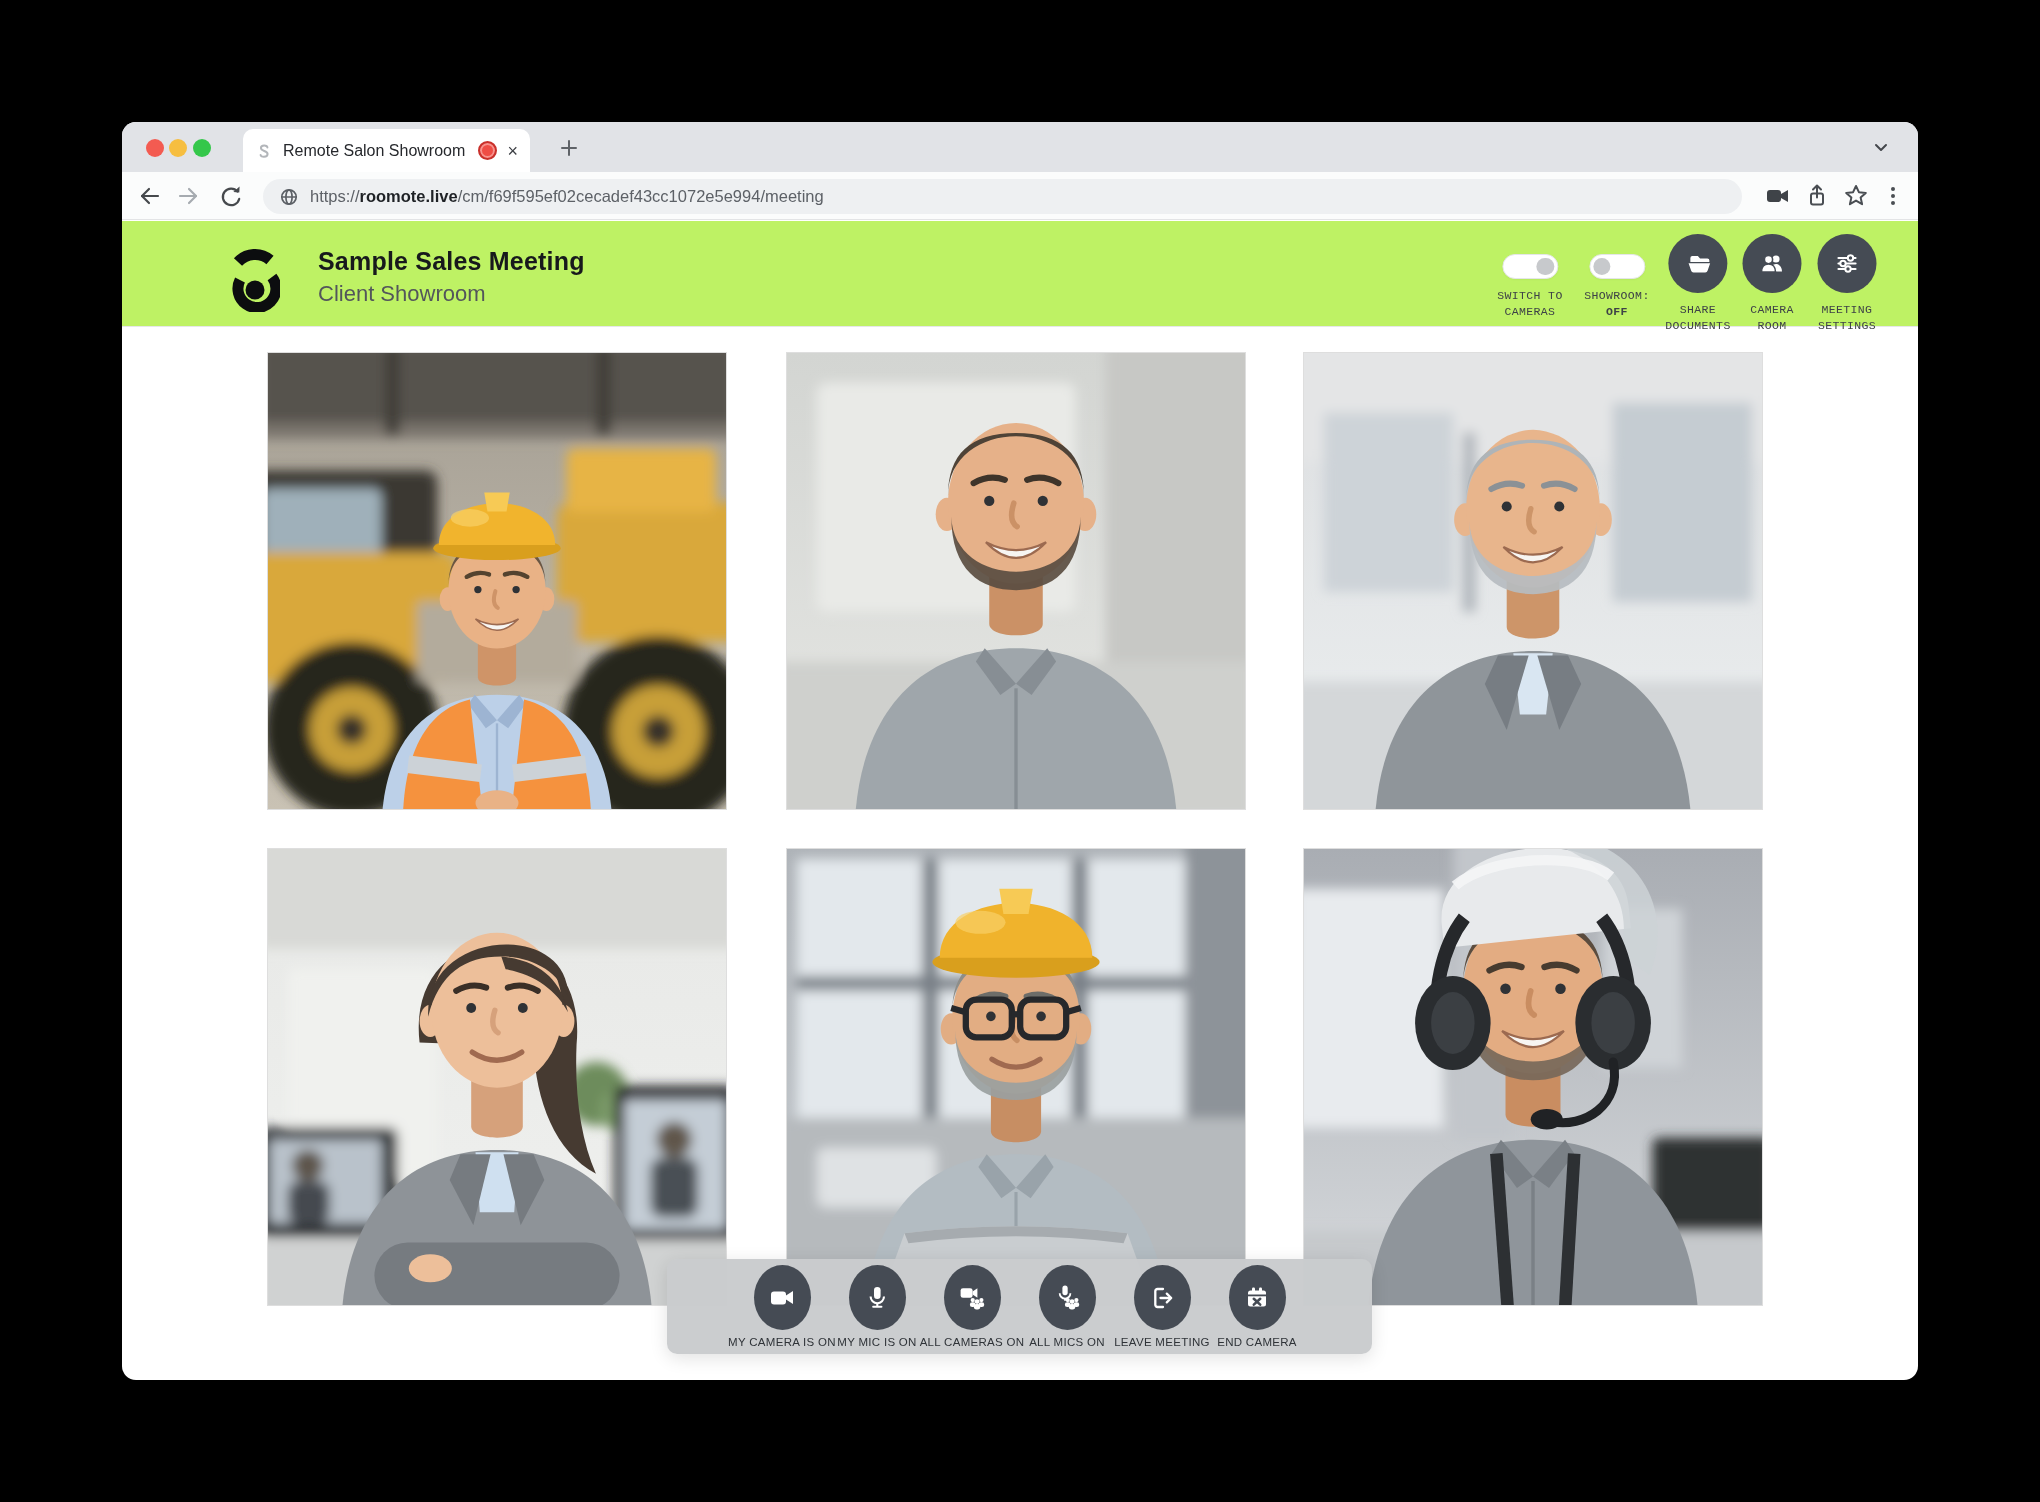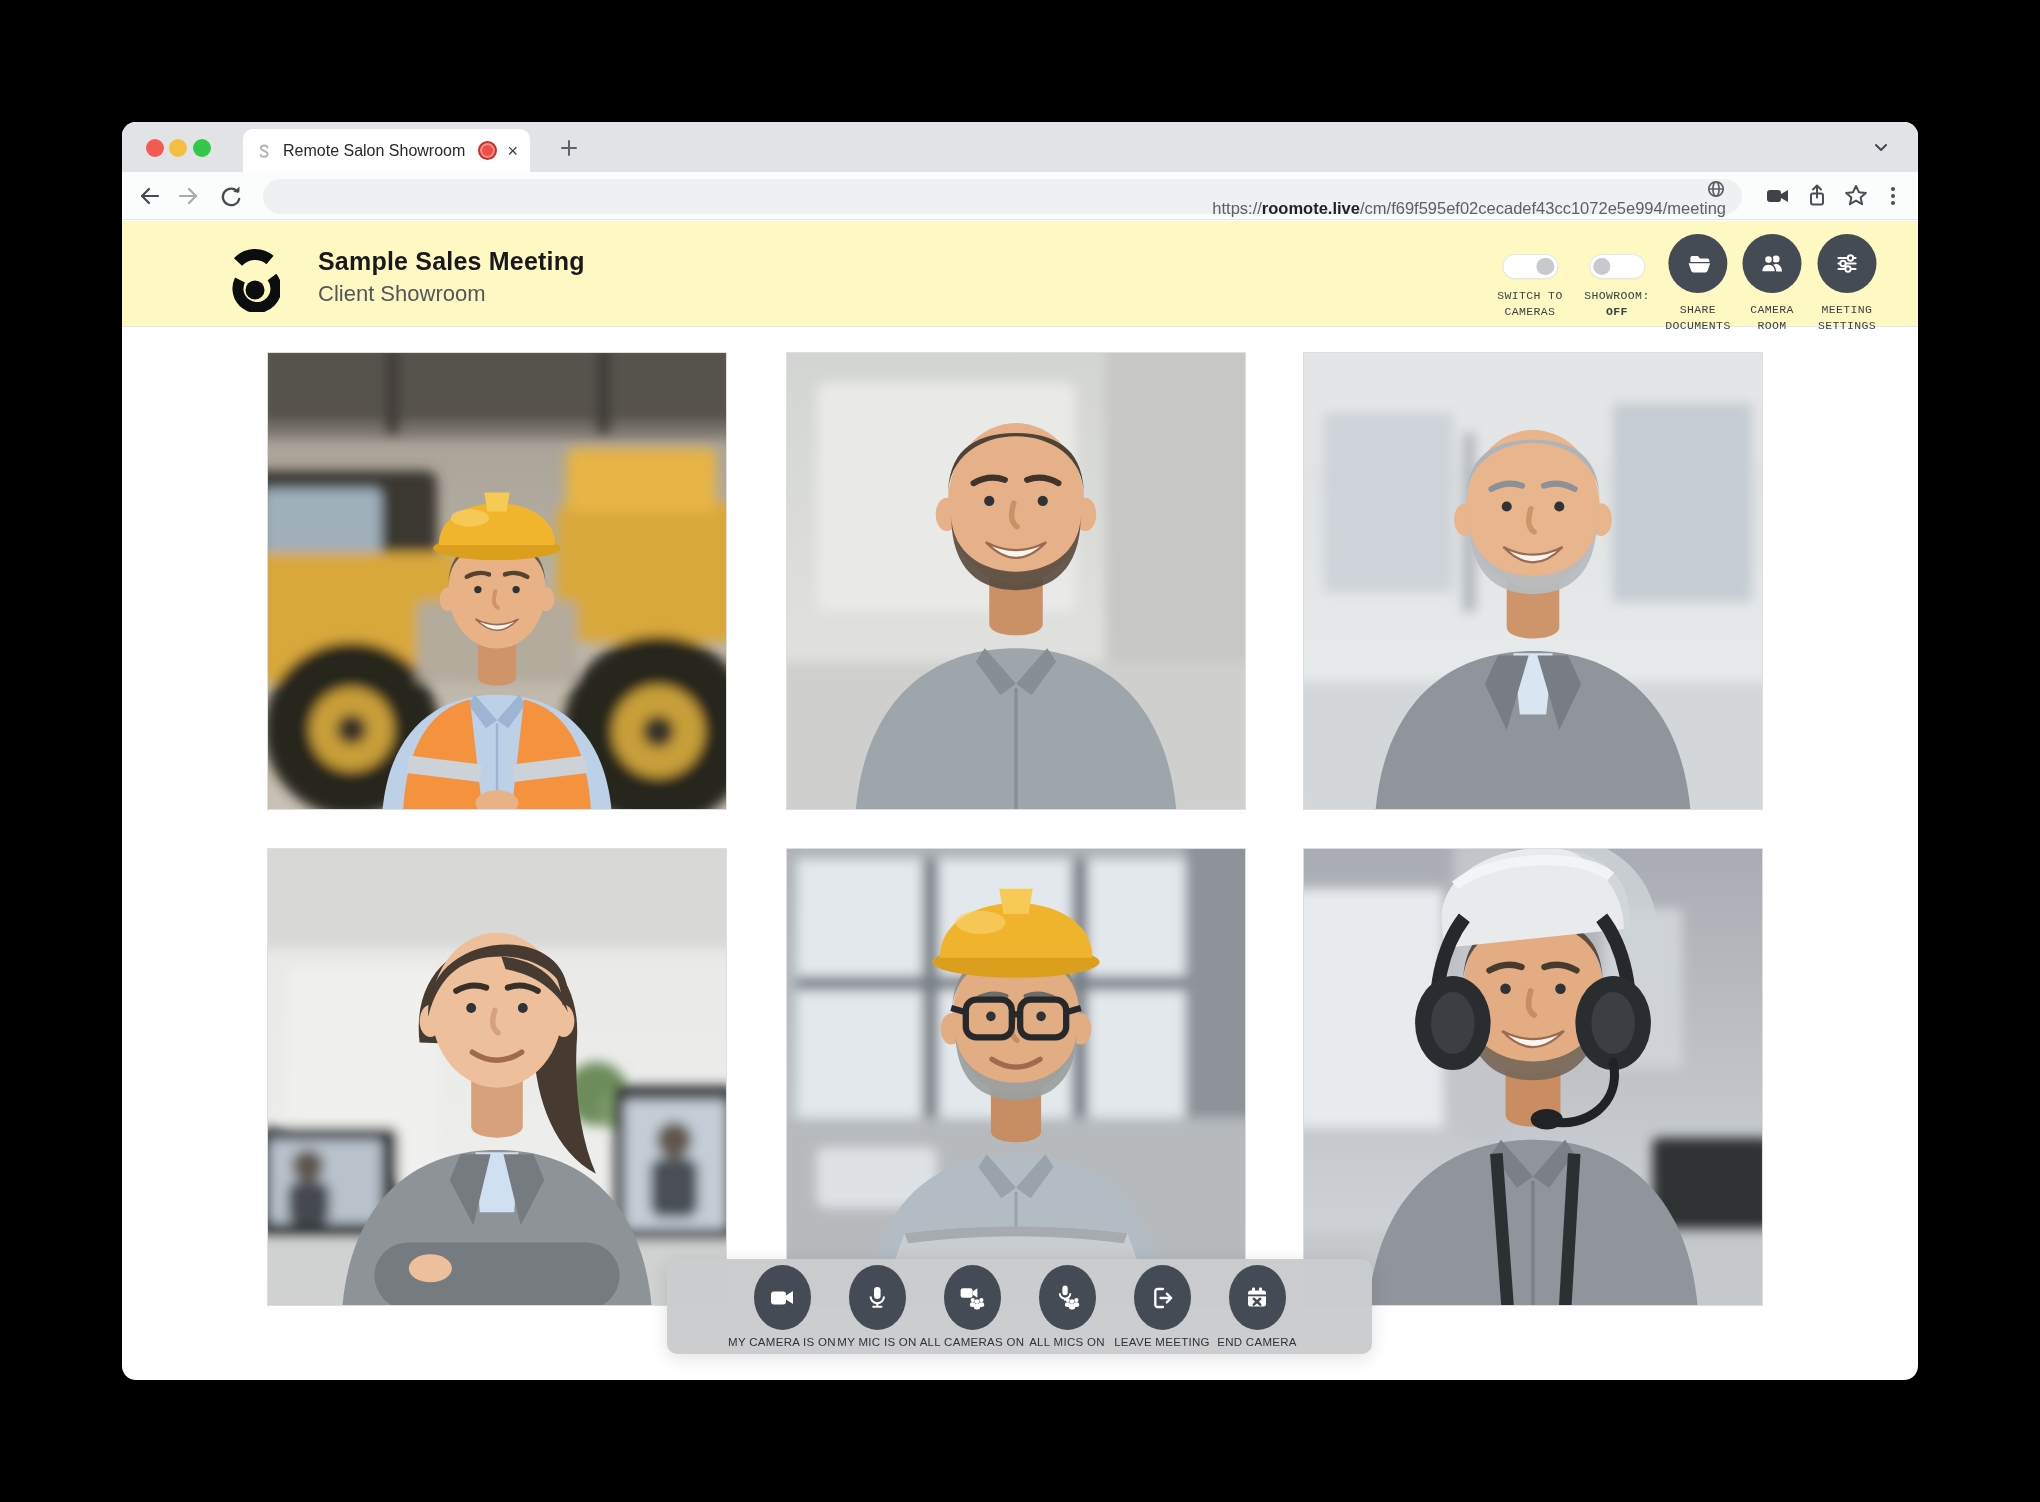--- a/index.html
+++ b/index.html
@@ -13,25 +13,25 @@
     border-radius:10px 10px 0 0;display:flex;align-items:center;padding:0 12px;box-sizing:border-box;margin-left:6px;}
   #tab-title{font-size:16px;color:#26282c;margin-left:10px;white-space:nowrap;flex:1;}
   #rec-dot{width:15px;height:15px;border-radius:50%;background:#ef4d45;border:2.5px solid #c9302b;
     box-shadow:inset 0 0 0 2px #f7938e;margin:0 10px 0 6px;}
   #tab-close{font-size:18px;color:#3c3f44;cursor:default;line-height:1;}
   #newtab{position:absolute;left:430px;top:12px;width:34px;height:28px;display:flex;align-items:center;justify-content:center;}
   #strip-chevron{position:absolute;right:22px;top:11px;width:30px;height:28px;display:flex;align-items:center;justify-content:center;}
   #toolbar{position:absolute;left:0;top:50px;width:100%;height:48px;background:#fbfcfc;border-bottom:1px solid #e3e4e6;box-sizing:border-box;}
   .tbtn{position:absolute;top:9px;width:32px;height:30px;display:flex;align-items:center;justify-content:center;}
   #urlbar{position:absolute;left:141px;top:7px;width:1479px;height:35px;background:#eef0f2;border-radius:18px;
-    display:flex;align-items:flex-end;padding:0 16px;box-sizing:border-box;flex-direction:column;}
+    display:flex;align-items:center;padding:0 16px;box-sizing:border-box;}
   #url-text{font-size:16.5px;color:#5d6167;margin-left:11px;white-space:nowrap;}
   #url-text .domain{color:#1f2226;font-weight:700;}
   
-  #appheader{position:absolute;left:0;top:99px;width:100%;height:106px;background:#fef9c3;border-bottom:1px solid #e6e7e9;box-sizing:border-box;}
+  #appheader{position:absolute;left:0;top:99px;width:100%;height:106px;background:#bef264;border-bottom:1px solid #e6e7e9;box-sizing:border-box;}
   #logo{position:absolute;left:106px;top:25px;width:52px;height:66px;}
   #title-block{position:absolute;left:196px;top:26px;}
   #meeting-title{font-size:25px;font-weight:700;color:#17191c;letter-spacing:.2px;}
   #meeting-subtitle{font-size:22px;color:#53565b;margin-top:5px;}
   .hctl{position:absolute;top:0;height:106px;transform:translateX(-50%);text-align:center;font-family:Liberation Mono, monospace;}
   .hlabel{font-size:11.5px;line-height:16px;color:#3e4247;letter-spacing:.35px;margin-top:9px;white-space:nowrap;}
   .toggle{width:56px;height:25px;border:1.5px solid #e4e6e8;background:#fff;border-radius:14px;position:relative;
     margin:33px auto 0;box-sizing:border-box;box-shadow:0 1px 2px rgba(0,0,0,.04);}
   .knob{position:absolute;top:2.5px;width:17.5px;height:17.5px;border-radius:50%;background:#c7c9cc;}
   .toggle.on .knob{right:3px;} .toggle.off .knob{left:3px;}

